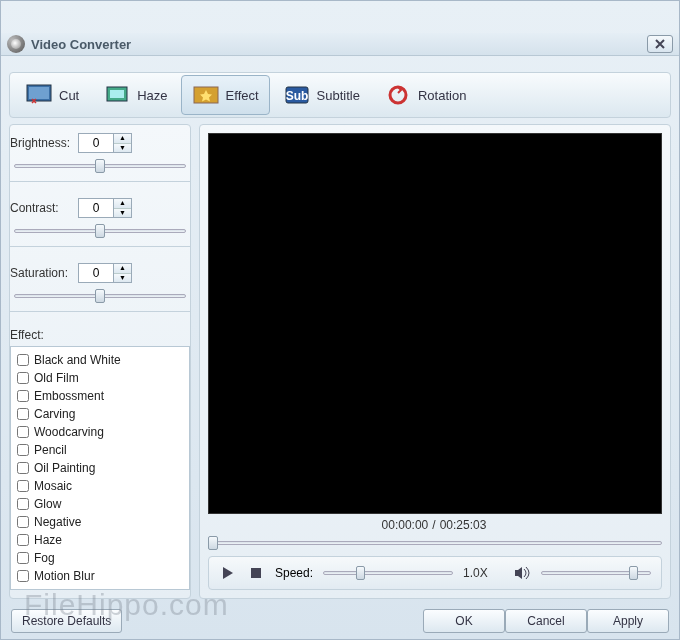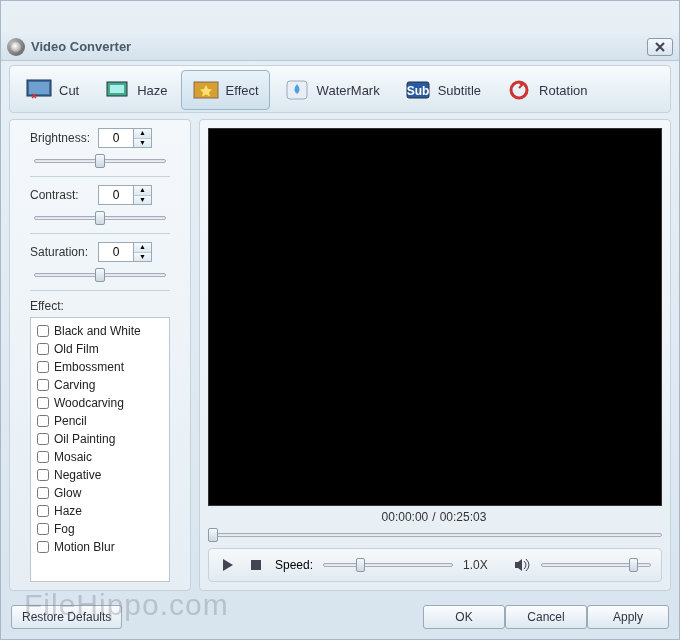--- a/index.html
+++ b/index.html
@@ -6,29 +6,29 @@
 body { background: #dde8f0; width: 680px; height: 640px; overflow: hidden; }
 
 .window { width: 680px; height: 640px; background: linear-gradient(#e8f0f6, #d8e4ee); border: 1px solid #a8b8c8; display: flex; flex-direction: column; }
 
 .titlebar { height: 28px; background: linear-gradient(#e5eef5, #d5e2ec); display: flex; align-items: center; padding: 0 6px; border-bottom: 1px solid #b8c8d4; margin-top: 32px; }
 .titlebar .app-icon { width: 18px; height: 18px; border-radius: 50%; background: radial-gradient(circle at 30% 30%, #bbb, #555); margin-right: 6px; position: relative; }
 .titlebar .app-icon::after { content:""; position:absolute; inset:4px; border-radius:50%; background: radial-gradient(circle at 40% 40%, #fff, #888); }
 .titlebar .title { font-weight: bold; color: #4a5a68; font-size: 13px; flex:1; }
 .titlebar .close { width: 26px; height: 18px; border: 1px solid #8a9aa8; border-radius: 3px; background: linear-gradient(#f5f9fc,#d8e4ee); display:flex; align-items:center; justify-content:center; font-weight:bold; color:#445; cursor:pointer; }
 
-.toolbar { height: 48px; background: linear-gradient(#f8fbfd, #dce8f0); border: 1px solid #c4d2dc; margin: 4px 8px 2px 8px; border-radius: 4px; display:flex; align-items:flex-end; padding: 2px 4px; gap: 2px; }
+.toolbar { height: 48px; background: linear-gradient(#f8fbfd, #dce8f0); border: 1px solid #c4d2dc; margin: 16px 8px 2px 8px; border-radius: 4px; display:flex; align-items:flex-start; padding: 2px 4px; gap: 2px; }
 .tool { display:flex; align-items:center; gap:6px; padding: 4px 10px; height: 40px; border: 1px solid transparent; border-radius: 4px; cursor:pointer; color:#334; }
 .tool.active { background: linear-gradient(#e8f2f9, #cfe0ec); border: 1px solid #9ab4c8; }
 .tool .ticon { width: 28px; height: 24px; display:flex; align-items:center; justify-content:center; }
 .tool .tlabel { font-size: 13px; }
 
 .body { flex:1; display:flex; gap: 8px; padding: 4px 8px 4px 8px; }
 
-.leftpanel { width: 200px; background: linear-gradient(#f4f8fb, #e6eef4); border: 1px solid #c4d2dc; border-radius: 4px; padding: 8px 20px; display:flex; flex-direction:column; gap: 8px; }
+.leftpanel { width: 200px; background: linear-gradient(#f4f8fb, #e6eef4); border: 1px solid #c4d2dc; border-radius: 4px; padding: 8px 0; display:flex; flex-direction:column; gap: 16px; }
 
 .ctl-group { border-bottom: 1px solid #c4d2dc; padding-bottom: 8px; }
 .ctl-row { display:flex; align-items:center; gap:6px; margin-bottom: 6px; }
 .ctl-label { width: 62px; color:#333; }
 .spinbox { display:flex; align-items:stretch; border:1px solid #9aaab8; background:#fff; height:20px; width:54px; }
 .spinbox input { border:none; width: 34px; text-align:center; font-size:12px; outline:none; }
 .spinbox .spinbtns { display:flex; flex-direction:column; width:18px; border-left:1px solid #9aaab8; }
 .spinbox .sb { flex:1; font-size:7px; line-height:8px; display:flex; align-items:center; justify-content:center; background:linear-gradient(#f5f9fc,#dde8f0); cursor:pointer; }
 .spinbox .sb:first-child { border-bottom:1px solid #bcc; }
 
@@ -101,29 +101,20 @@
       <span class="tlabel">Haze</span>
     </div>
     <div class="tool active">
       <span class="ticon">
           <svg width="26" height="22">
             <rect x="1" y="3" width="24" height="16" fill="#d4a030" stroke="#865"></rect>
             <path d="M13 6 l2 4 4 .5 -3 3 1 4 -4 -2 -4 2 1 -4 -3 -3 4 -.5z" fill="#ffe070"></path>
           </svg>
         </span>
       <span class="tlabel">Effect</span>
-    </div>
-    <div class="tool">
-      <span class="ticon">
-          <svg width="26" height="22">
-            <rect x="3" y="2" width="20" height="18" rx="3" fill="#e8eef4" stroke="#9ab"></rect>
-            <path d="M13 5 q5 6 0 10 q-5 -4 0 -10" fill="#4aa0e0"></path>
-          </svg>
-        </span>
-      <span class="tlabel">WaterMark</span>
     </div>
     <div class="tool">
       <span class="ticon">
           <svg width="26" height="22">
             <rect x="2" y="3" width="22" height="16" rx="2" fill="#2a5aa0" stroke="#234"></rect>
             <text x="13" y="16" text-anchor="middle" font-size="9" font-weight="bold" fill="#fff">Sub</text>
           </svg>
         </span>
       <span class="tlabel">Subtitle</span>
     </div>
@@ -223,25 +214,25 @@
             <label>
               <input type="checkbox" style="">
               <span>Oil Painting</span>
             </label>
             <label>
               <input type="checkbox" style="">
               <span>Mosaic</span>
             </label>
             <label>
               <input type="checkbox" style="">
+              <span>Glow</span>
+            </label>
+            <label>
+              <input type="checkbox" style="">
               <span>Negative</span>
-            </label>
-            <label>
-              <input type="checkbox" style="">
-              <span>Glow</span>
             </label>
             <label>
               <input type="checkbox" style="">
               <span>Haze</span>
             </label>
             <label>
               <input type="checkbox" style="">
               <span>Fog</span>
             </label>
             <label>

